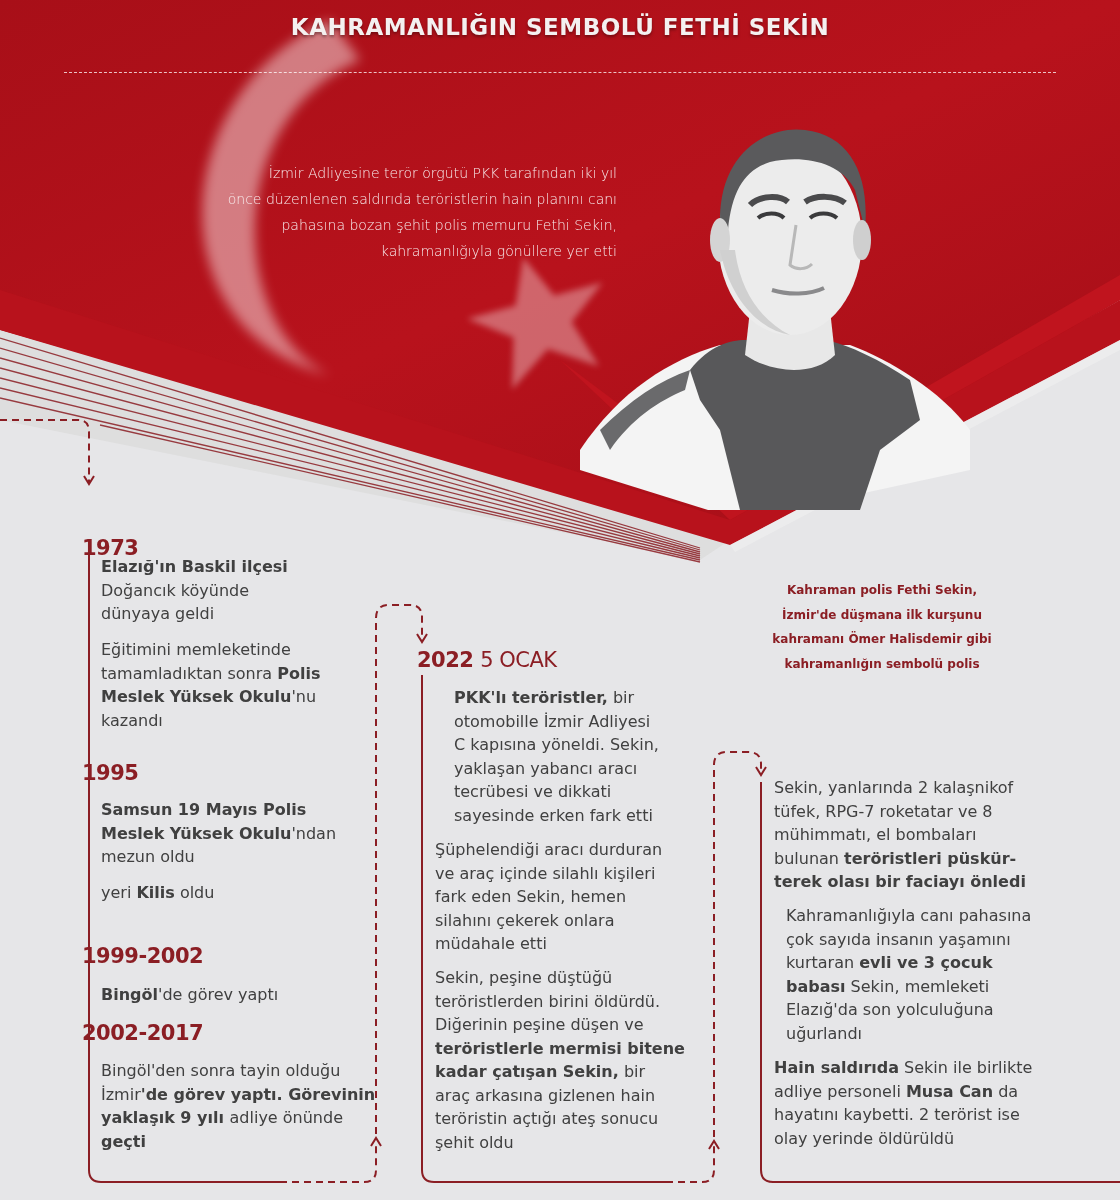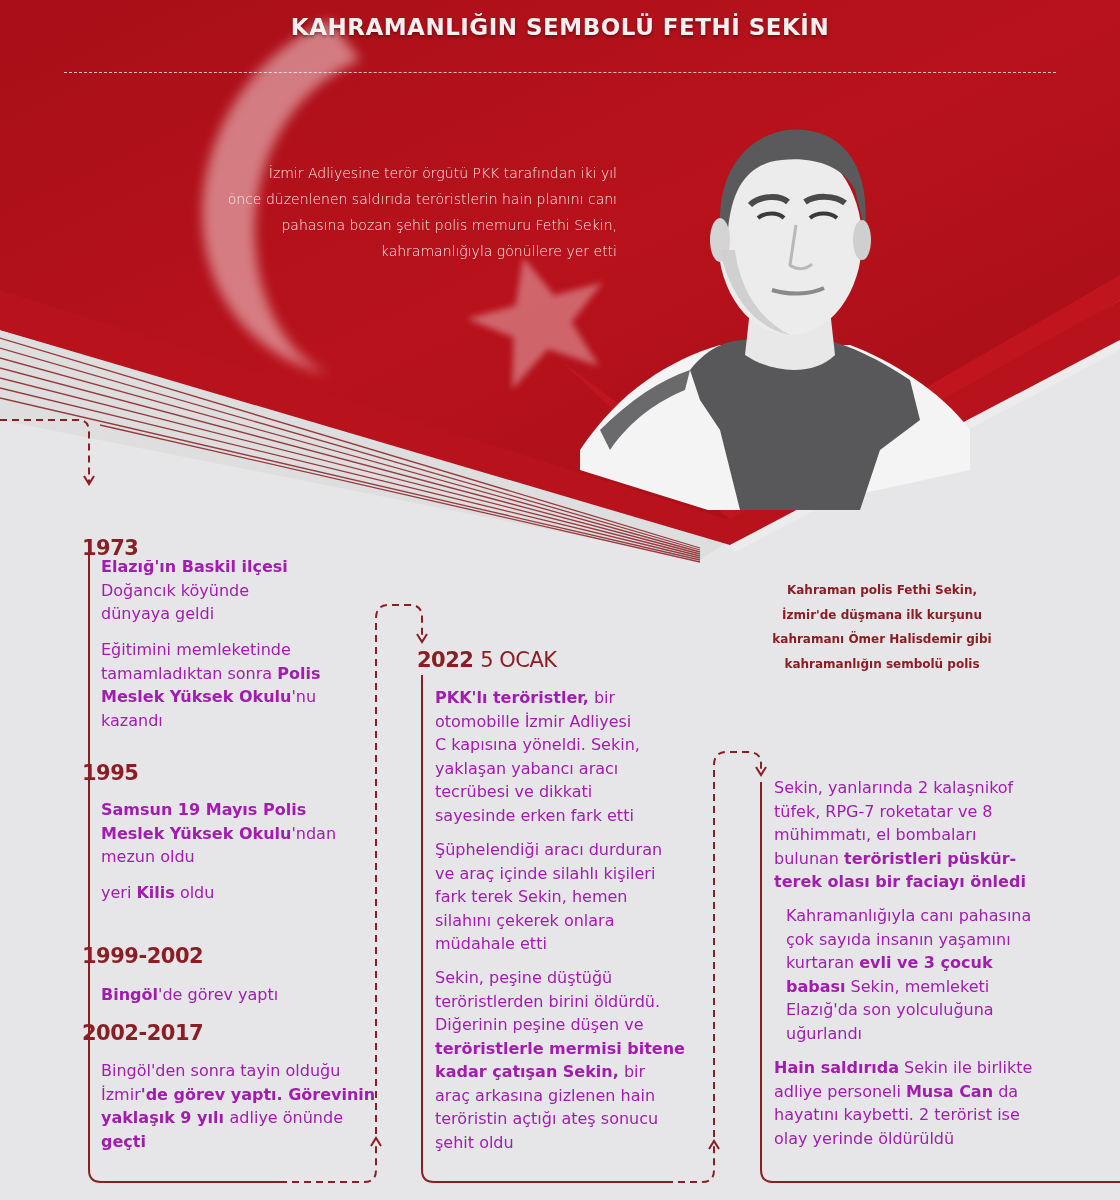--- a/index.html
+++ b/index.html
@@ -41,21 +41,21 @@
     font-weight: bold;
     font-size: 21px;
     color: #8b1e24;
     letter-spacing: -0.5px;
   }
   .year .sub { font-weight: normal; }
   .para {
     position: absolute;
     font-family: "DejaVu Sans", sans-serif;
     font-size: 16px; line-height: 23.5px;
-    color: #a21caf;
+    color: #404040;
   }
   .para b { font-weight: bold; }
   .quote {
     position: absolute; left: 712px; top: 578px; width: 340px;
     font-family: "DejaVu Sans", sans-serif;
     font-weight: bold;
     font-size: 12px; line-height: 24.5px;
     color: #8b1e24;
     text-align: center;
   }
@@ -206,32 +206,32 @@
   <div><span>Bingöl'den sonra tayin olduğu</span></div>
   <div><span>İzmir</span><b>'de görev yaptı. Görevinin</b></div>
   <div><b>yaklaşık 9 yılı </b><span>adliye önünde</span></div>
   <div><b>geçti</b></div>
 </div>
 
 <div class="year" style="left:417px; top:648px;">
   <span>2022</span>
   <span class="sub">5 OCAK</span>
 </div>
-<div class="para" style="left:435px; top:686px; width:260px;">
+<div class="para" style="left:454px; top:686px; width:260px;">
   <div><b>PKK'lı teröristler,</b><span> bir</span></div>
   <div><span>otomobille İzmir Adliyesi</span></div>
   <div><span>C kapısına yöneldi. Sekin,</span></div>
   <div><span>yaklaşan yabancı aracı</span></div>
   <div><span>tecrübesi ve dikkati</span></div>
   <div><span>sayesinde erken fark etti</span></div>
 </div>
 <div class="para" style="left:435px; top:838px; width:270px;">
   <div><span>Şüphelendiği aracı durduran</span></div>
   <div><span>ve araç içinde silahlı kişileri</span></div>
-  <div><span>fark terek Sekin, hemen</span></div>
+  <div><span>fark eden Sekin, hemen</span></div>
   <div><span>silahını çekerek onlara</span></div>
   <div><span>müdahale etti</span></div>
 </div>
 <div class="para" style="left:435px; top:966px; width:275px;">
   <div><span>Sekin, peşine düştüğü</span></div>
   <div><span>teröristlerden birini öldürdü.</span></div>
   <div><span>Diğerinin peşine düşen ve</span></div>
   <div><b>teröristlerle mermisi bitene</b></div>
   <div><b>kadar çatışan Sekin,</b><span> bir</span></div>
   <div><span>araç arkasına gizlenen hain</span></div>

